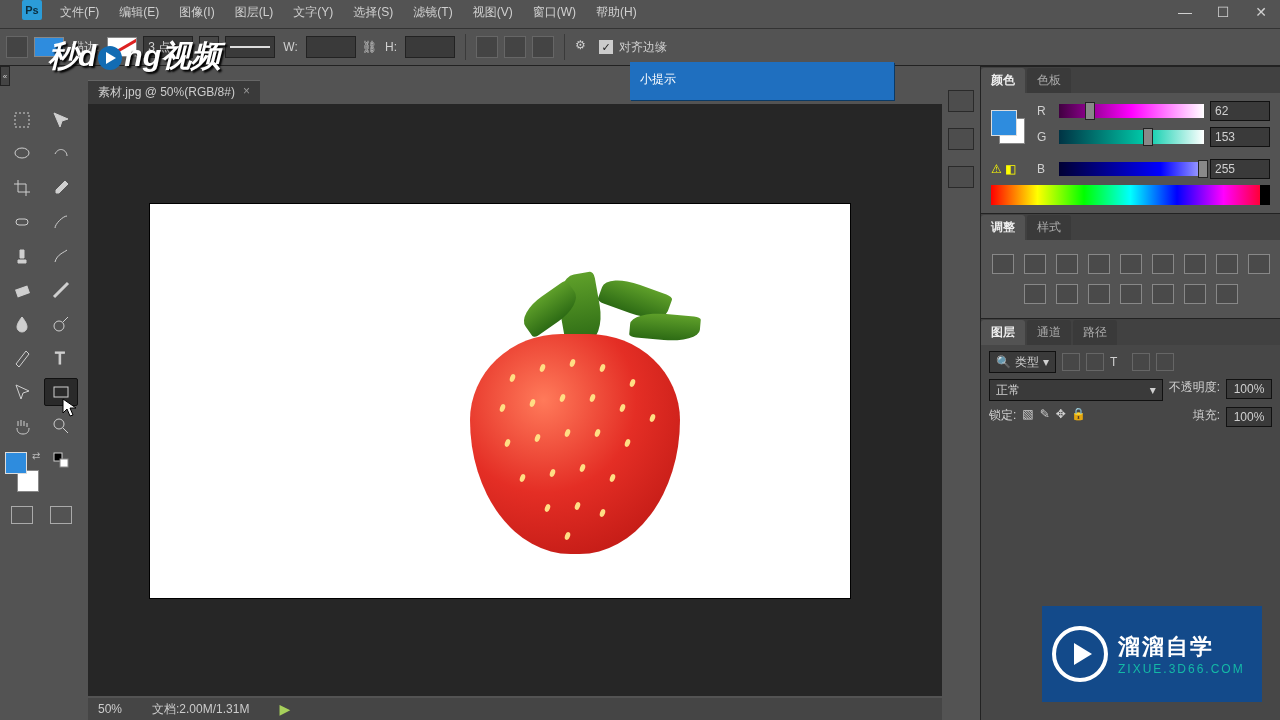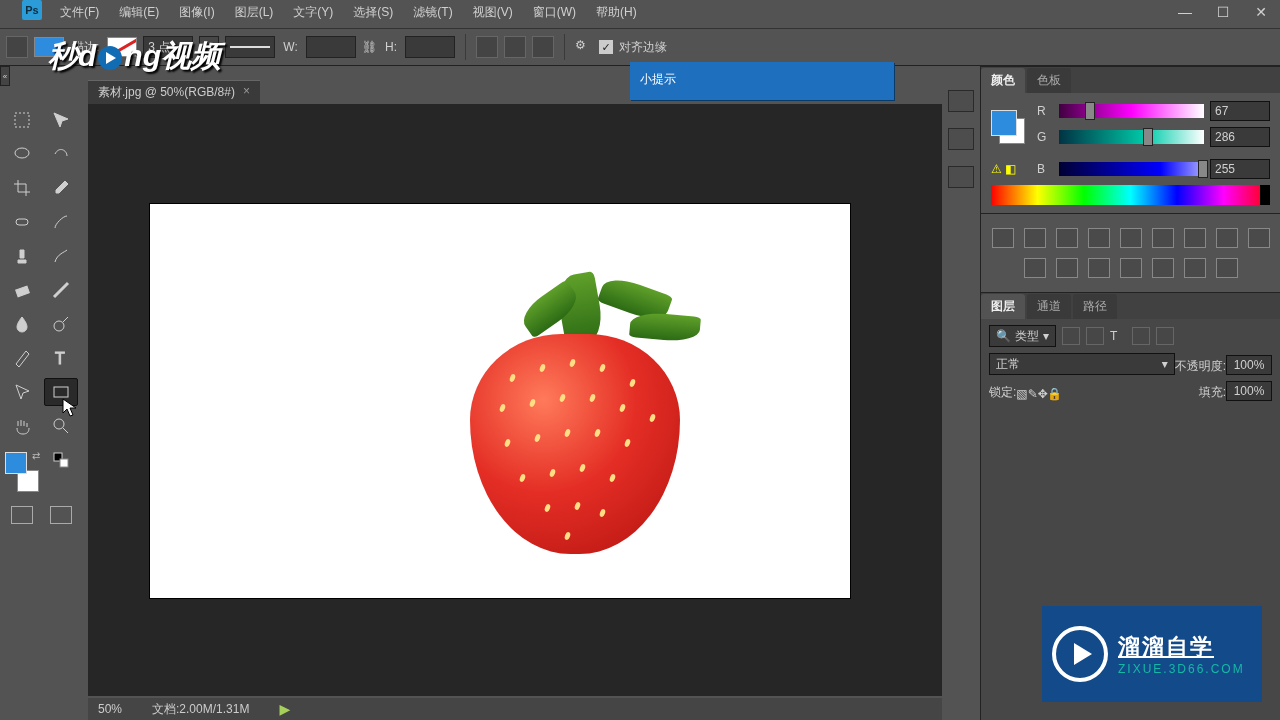--- a/index.html
+++ b/index.html
@@ -93,33 +93,33 @@
 .warn{font-size:12px;color:#ff0;}
 .spectrum{height:20px;background:linear-gradient(90deg,#f00,#ff0,#0f0,#0ff,#00f,#f0f,#f00);margin-top:6px;position:relative;}
 .spectrum::after{content:"";position:absolute;right:0;top:0;width:10px;height:20px;background:#000;}
 
 .adj-icons{display:flex;flex-wrap:wrap;gap:10px;justify-content:center;padding:6px 0;}
 .adj-icons .ai{width:22px;height:20px;border:1px solid #888;background:#4a4a4a;}
 
 .layer-body{padding:6px 8px;}
 .lay-ctrl{display:flex;align-items:center;gap:6px;margin-bottom:6px;}
 .lay-select{height:22px;background:#3a3a3a;border:1px solid #111;padding:0 6px;display:flex;align-items:center;gap:4px;}
-.lay-row{display:flex;align-items:flex-end;margin-bottom:6px;}
+.lay-row{display:flex;align-items:flex-start;gap:6px;margin-bottom:6px;}
 .pct{width:46px;height:20px;background:#3a3a3a;border:1px solid #111;display:flex;align-items:center;justify-content:center;}
 .layer-item{display:flex;align-items:center;gap:8px;background:#5a5a5a;padding:5px 6px;border:1px solid #333;}
 .eye{width:16px;height:16px;border:1px solid #888;border-radius:50%;background:#666;}
 .thumb{width:30px;height:26px;background:#fff;display:flex;align-items:center;justify-content:center;}
 .thumb .mini{width:10px;height:12px;background:radial-gradient(circle at 40% 30%,#f66,#c21);border-radius:50% 50% 60% 60%/45% 45% 70% 70%;}
 .lockic{margin-left:auto;width:14px;height:14px;border:1px solid #aaa;border-radius:2px;}
 
 
 .wm{position:absolute;right:18px;bottom:18px;width:220px;height:96px;background:#134a8a;color:#fff;display:flex;align-items:center;gap:10px;padding:10px;z-index:20;}
 .wm .pl{width:56px;height:56px;border:4px solid #fff;border-radius:50%;display:flex;align-items:center;justify-content:center;}
 .wm .pl::after{content:"";border-left:18px solid #fff;border-top:11px solid transparent;border-bottom:11px solid transparent;margin-left:5px;}
-.wm .txt .l1{font-size:22px;font-weight:bold;letter-spacing:2px;text-decoration:underline;}
+.wm .txt .l1{font-size:22px;font-weight:bold;letter-spacing:2px;}
 .wm .txt .l2{font-size:12px;letter-spacing:2px;color:#14b8a6;}
 
 
 .status{position:absolute;left:88px;right:338px;bottom:0;height:22px;background:#454545;color:#ccc;display:flex;align-items:center;padding:0 10px;gap:30px;font-size:12px;z-index:2;}
 .status .arrow{color:#a7d05b;font-size:14px;}
 
 
 .cursor{position:absolute;left:62px;top:398px;z-index:40;}
 .cursor svg{width:16px;height:20px;}
 </style>
@@ -369,38 +369,42 @@
     <div class="panel-body">
       <div class="color-body">
         <div class="bigswatch">
             <div class="b"></div>
             <div class="f"></div>
           </div>
         <span>R</span>
         <div class="slider r">
             <div class="knob" style="left:18%"></div>
           </div>
-        <div class="numbox">67</div>
+        <div class="numbox">62</div>
         <span>G</span>
         <div class="slider g">
             <div class="knob" style="left:58%"></div>
           </div>
-        <div class="numbox">286</div>
+        <div class="numbox">153</div>
         <span style="grid-column:1/2" class="warn">⚠ ◧</span>
         <span>B</span>
         <div class="slider b">
             <div class="knob" style="left:96%"></div>
           </div>
         <div class="numbox">255</div>
       </div>
       <div class="spectrum"></div>
     </div>
   </div>
 
   <div class="panel">
+    <div class="panel-tabs">
+      <div class="ptab active">调整</div>
+      <div class="ptab">样式</div>
+    </div>
     <div class="panel-body">
       <div class="adj-icons">
         <div class="ai"></div>
         <div class="ai"></div>
         <div class="ai"></div>
         <div class="ai"></div>
         <div class="ai"></div>
         <div class="ai"></div>
         <div class="ai"></div>
         <div class="ai"></div>

